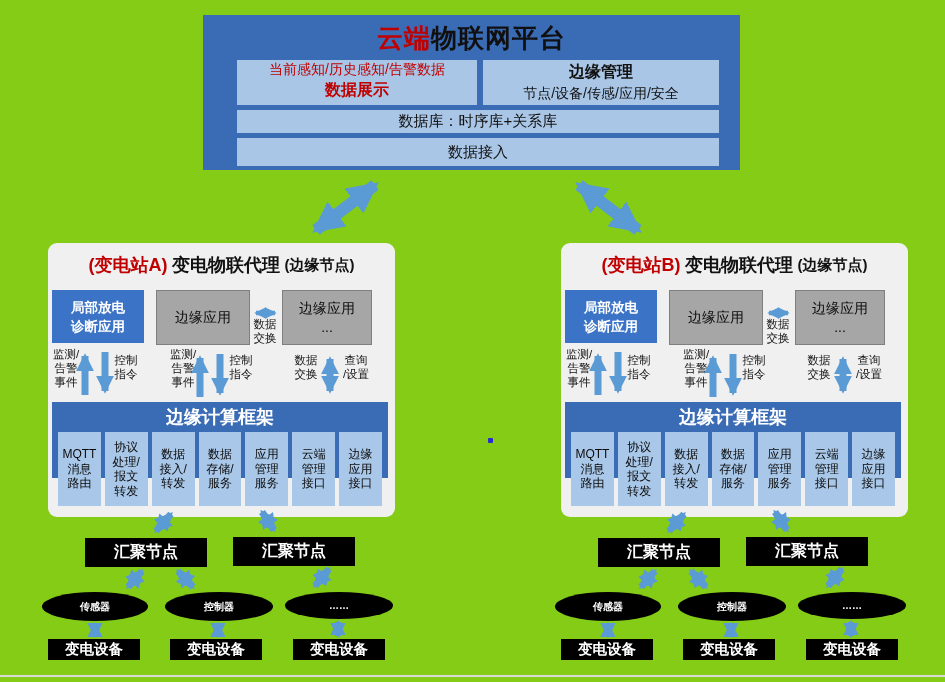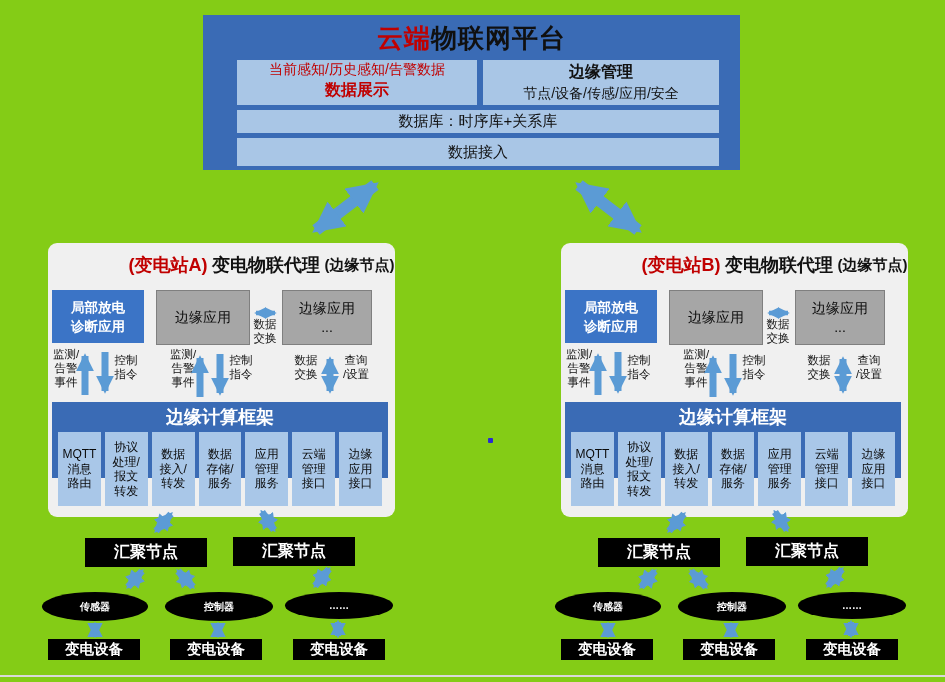--- a/index.html
+++ b/index.html
@@ -18,21 +18,21 @@
   .cloud-title .dark{color:#101010;}
   .lightblue{background:#a9c6e6;}
   .cloud-cell-title{font-size:16px;font-weight:bold;line-height:22px;}
   .cloud-cell-sub{font-size:14px;line-height:18px;}
   .red-t{color:#c00000;}
   .cloud-row{font-size:15px;font-weight:normal;}
 
   
   .station-wrap{width:347px;height:420px;}
   .station-box{left:0;top:0;width:347px;height:274px;background:#f0f0f0;border-radius:9px;}
-  .station-header{left:0;top:9px;width:347px;height:26px;white-space:nowrap;font-weight:bold;padding-left:40px;}
+  .station-header{left:0;top:9px;width:347px;height:26px;white-space:nowrap;font-weight:bold;}
   .station-header .sname{color:#c00000;font-size:18px;}
   .station-header .stitle{color:#111;font-size:18px;}
   .station-header .ssub{color:#111;font-size:15px;}
   .pd-app{left:4px;top:47px;width:92px;height:53px;background:#3b74c6;color:#fff;
           font-size:13.5px;font-weight:bold;line-height:19px;}
   .gray-app{background:#a6a6a6;border:1px solid #7f7f7f;color:#0a0a0a;font-size:14px;line-height:19px;}
   .gray1{left:108px;top:47px;width:92px;height:53px;}
   .gray2{left:234px;top:47px;width:88px;height:53px;}
   .hx-label{left:198px;top:75px;width:38px;font-size:11.5px;line-height:13.5px;text-align:center;color:#111;}
   .flow-label{font-size:11.5px;line-height:14px;color:#111;text-align:center;}

